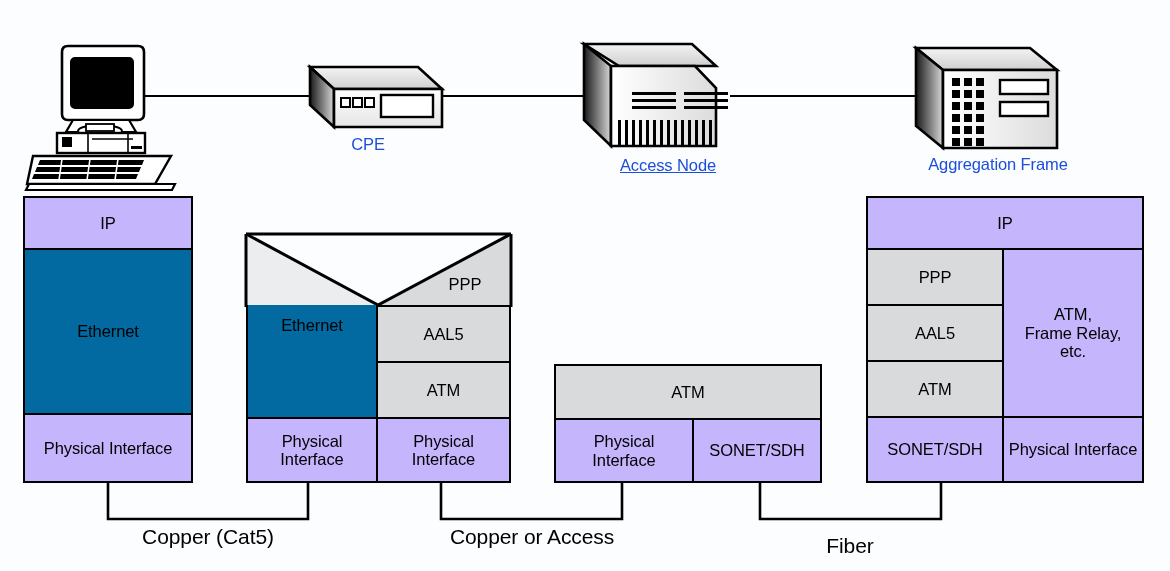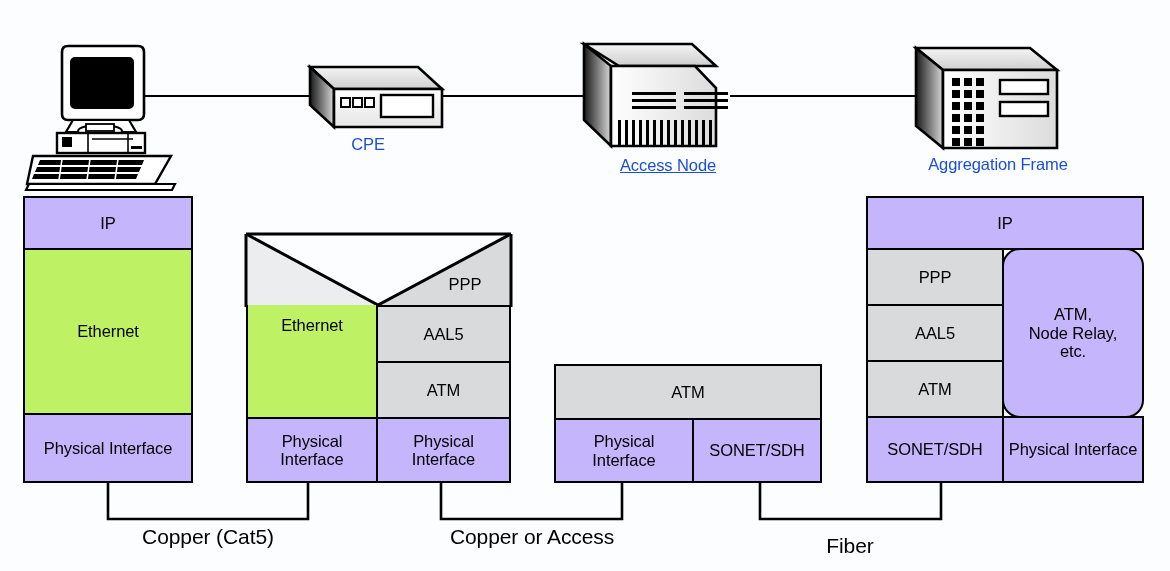--- a/index.html
+++ b/index.html
@@ -46,21 +46,21 @@
     align-items: center;
     justify-content: center;
     text-align: center;
     font-size: 16.5px;
     color: #000;
     line-height: 1.12;
     letter-spacing: -0.1px;
   }
   .cell.white { background: #c4b5fd; }
   .cell.gray  { background: #d8dadb; }
-  .cell.lgray { background: #bef264; }
+  .cell.lgray { background: #0369a1; }
   .celltxt { display: block; }
 </style>
 </head>
 <body>
 
 <div id="canvas">
 
   <svg class="layer" viewBox="0 0 1170 571">
     <defs>
       <linearGradient id="gradSideDark" x1="0" y1="0" x2="1" y2="0">
@@ -292,23 +292,23 @@
     <div class="cell gray" style="left:866px; top:304px; width:138px; height:58px;">
       <span class="celltxt">AAL5</span>
     </div>
     <div class="cell gray" style="left:866px; top:360px; width:138px; height:58px;">
       <span class="celltxt">ATM</span>
     </div>
     <div class="cell white" style="left:866px; top:416px; width:138px; height:67px;">
       <span class="celltxt">SONET/SDH</span>
     </div>
 
-    <div class="cell white" style="left:1002px; top:248px; width:142px; height:170px; flex-direction:column;border-radius:18px;">
+    <div class="cell white" style="left:1002px; top:248px; width:142px; height:170px; flex-direction:column;">
       <span class="celltxt">ATM,</span>
-      <span class="celltxt">Node Relay,</span>
+      <span class="celltxt">Frame Relay,</span>
       <span class="celltxt">etc.</span>
     </div>
     <div class="cell white" style="left:1002px; top:416px; width:142px; height:67px;">
       <span class="celltxt">Physical Interface</span>
     </div>
   </div>
 
   <div class="linklabel" style="left:128px; top:525px; width:160px;">Copper (Cat5)</div>
   <div class="linklabel" style="left:446px; top:525px; width:172px;">Copper or Access</div>
   <div class="linklabel" style="left:800px; top:534px; width:100px;">Fiber</div>

